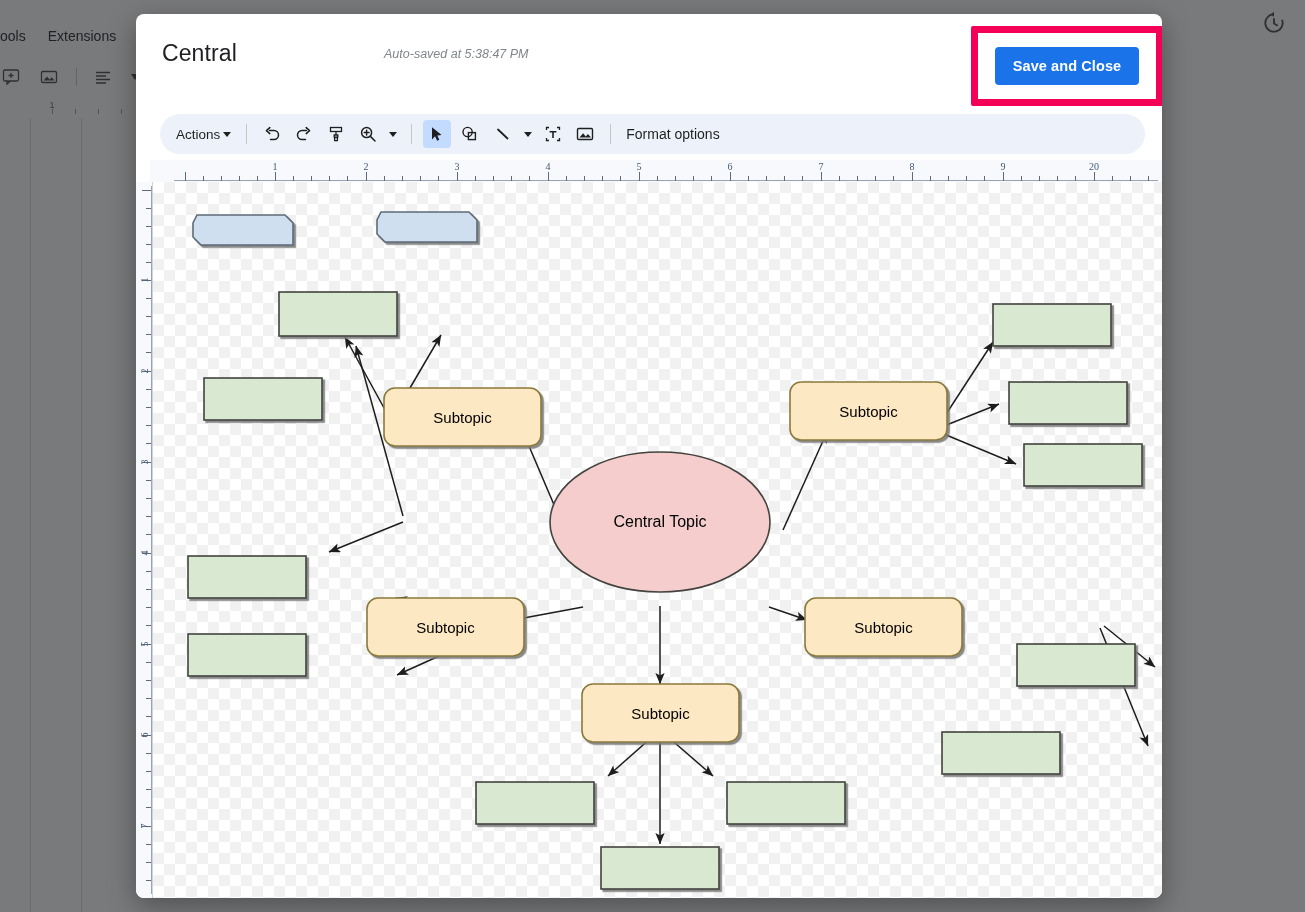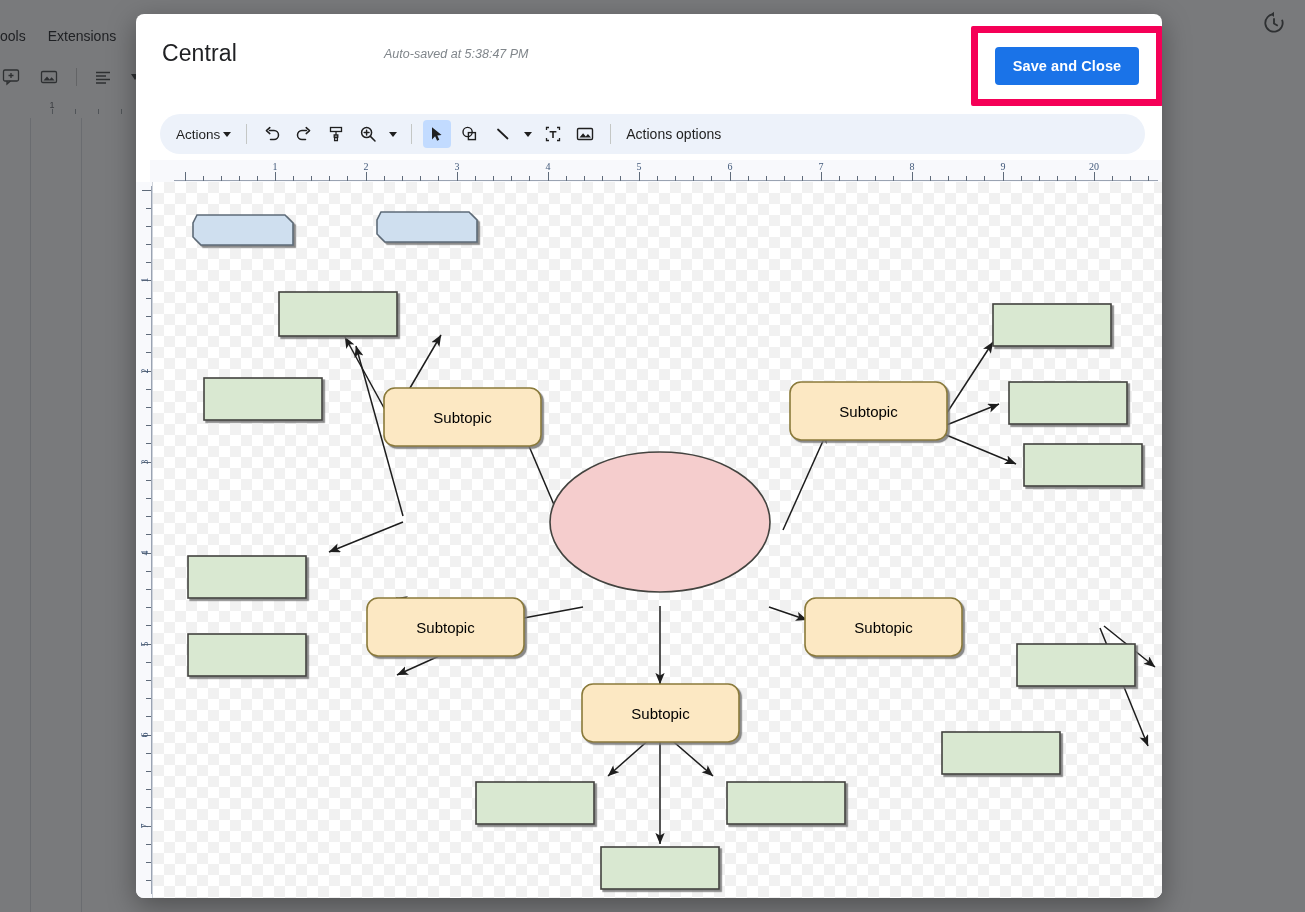--- a/index.html
+++ b/index.html
@@ -344,21 +344,21 @@
         <path d="M6.6 7h6.8v1.6h-2.6V14H9.2V8.6H6.6z" fill="#1f1f1f"></path>
       </svg>
     </div>
     <div class="tb-btn">
       <svg width="20" height="20" viewBox="0 0 20 20">
           <rect x="2.5" y="4.5" width="15" height="11" rx="1.2" fill="none" stroke="#1f1f1f" stroke-width="1.4"></rect>
           <path d="M4.5 13.5l3.6-4.2 2.7 3.1 2.1-2.3 3.1 3.4z" fill="#1f1f1f"></path>
         </svg>
     </div>
     <div class="tb-sep"></div>
-    <div id="format-options">Actions options</div>
+    <div id="format-options">Format options</div>
   </div>
 
   <div id="canvas-outer">
 
     <div id="hruler">
       <div class="hline"></div>
       <span class="t maj" style="left:35px"></span>
       <span class="t min" style="left:53px"></span>
         <span class="t min" style="left:71px"></span>
       <span class="t min" style="left:89px"></span>
@@ -538,20 +538,21 @@
 
         <g filter="url(#sh)">
           <rect x="231" y="206" width="157" height="58" rx="11" fill="#fce8c3" stroke="#8a7a3a" stroke-width="1.6"></rect>
           <rect x="637" y="200" width="157" height="58" rx="11" fill="#fce8c3" stroke="#8a7a3a" stroke-width="1.6"></rect>
           <rect x="214" y="416" width="157" height="58" rx="11" fill="#fce8c3" stroke="#8a7a3a" stroke-width="1.6"></rect>
           <rect x="652" y="416" width="157" height="58" rx="11" fill="#fce8c3" stroke="#8a7a3a" stroke-width="1.6"></rect>
           <rect x="429" y="502" width="157" height="58" rx="11" fill="#fce8c3" stroke="#8a7a3a" stroke-width="1.6"></rect>
         </g>
       </svg>
 
+      <div class="node-label central" style="left:397px; top:300px; width:220px; height:80px;">Central Topic</div>
       <div class="node-label" style="left:231px; top:206px; width:157px; height:58px;">Subtopic</div>
       <div class="node-label" style="left:637px; top:200px; width:157px; height:58px;">Subtopic</div>
       <div class="node-label" style="left:214px; top:416px; width:157px; height:58px;">Subtopic</div>
       <div class="node-label" style="left:652px; top:416px; width:157px; height:58px;">Subtopic</div>
       <div class="node-label" style="left:429px; top:502px; width:157px; height:58px;">Subtopic</div>
     </div>
   </div>
 </div>
 
 </body></html>

